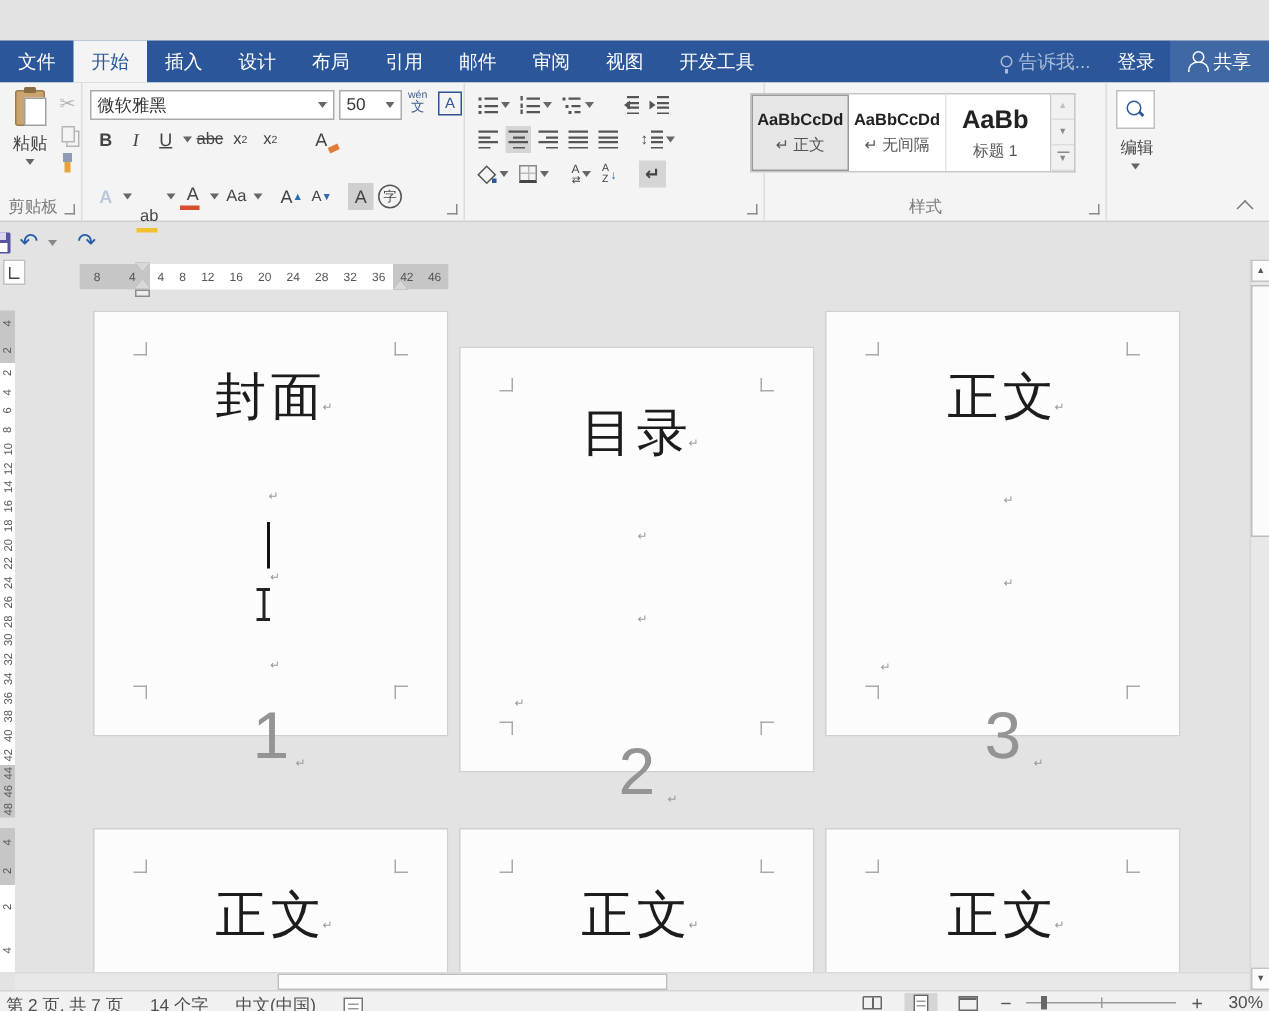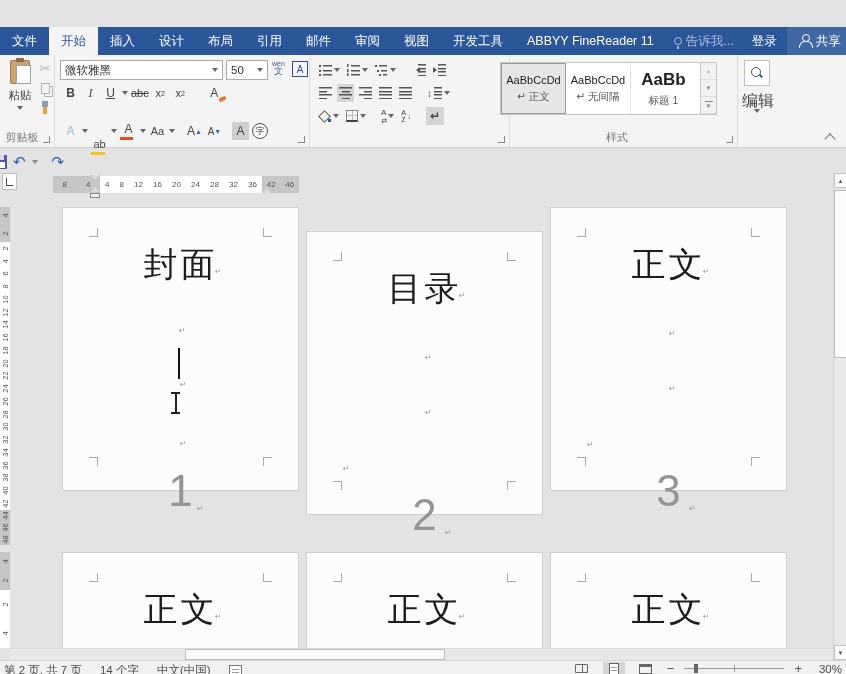--- a/index.html
+++ b/index.html
@@ -104,33 +104,33 @@
   .ic-asian .a { font-size:8px; } .ic-asian .ar { font-size:7px; letter-spacing:-1px; }
   .ic-sort { display:inline-flex; align-items:center; gap:1px; }
   .ic-sort .col { display:flex; flex-direction:column; line-height:1; font-size:7px; color:#444; }
   .ic-sort .dn { font-size:8px; color:#2b6cb5; }
   .ic-pil { font-size:12px; font-weight:bold; color:#444; }
 
   
   .gallery { position:absolute; left:-11px; top:7px; width:201px; height:53px; background:#fff; border:1px solid #c6c6c6; display:flex; }
   .scard { width:65px; border-right:1px solid #e4e4e4; display:flex; flex-direction:column; align-items:center; justify-content:center; gap:4px; }
   .scard.sel { background:#e6e6e6; border:1.5px solid #9a9a9a; }
-  .ssample { font-size:11px; color:#222; white-space:nowrap; }
+  .ssample { font-size:11px; color:#222; white-space:nowrap;font-weight:bold; }
   .ssample.h1 { font-size:17px; font-weight:bold; }
   .sname { font-size:10.5px; color:#555; white-space:nowrap; }
   .gscroll { position:absolute; left:190px; top:7px; width:16px; height:53px; border:1px solid #c6c6c6; border-left:none; background:#f1f1f1; display:flex; flex-direction:column; }
   .gs { flex:1; display:flex; align-items:center; justify-content:center; font-size:6px; color:#888; border-bottom:1px solid #ddd; }
   .gs.more { flex-direction:column; line-height:1; }
 
   
   .searchbox { position:absolute; left:6px; top:5px; width:26px; height:26px; background:#fff; border:1px solid #c0c0c0; display:flex; align-items:center; justify-content:center; }
   .mag { position:relative; width:12px; height:12px; }
   .mag:before { content:""; position:absolute; left:0; top:0; width:8px; height:8px; border:1.5px solid #2b579a; border-radius:50%; }
   .mag:after { content:""; position:absolute; left:8px; top:8px; width:4px; height:1.5px; background:#2b579a; transform:rotate(45deg); }
-  .edit-label { position:absolute; left:0; top:36px; width:40px; text-align:center; font-size:16px; color:#444; }
+  .edit-label { position:absolute; left:0; top:36px; width:40px; text-align:center; font-size:11px; color:#444; }
   .edit-caret { position:absolute; left:16px; top:54px; }
   .collapse { position:absolute; right:10px; bottom:6px; width:10px; height:8px; }
   .collapse:before { content:""; position:absolute; left:0; top:2px; width:7px; height:7px; border-left:1.5px solid #777; border-top:1.5px solid #777; transform:rotate(45deg); }
 
   
   .qat { position:absolute; top:148px; left:0; height:27px; display:flex; align-items:center; gap:6px; }
   .save-ic { position:relative; width:14px; height:14px; margin-left:-7px; background:#56549e; border-radius:1px; }
   .save-ic:before { content:""; position:absolute; left:3px; top:0; width:8px; height:5px; background:#d8d8ee; }
   .save-ic:after { content:""; position:absolute; left:2px; bottom:1px; width:10px; height:6px; background:#fff; }
   .undo-redo { font-size:15px; color:#2a5ca8; line-height:1; }
@@ -200,21 +200,20 @@
     <span style="display:flex;">
 
     <span class="tab">插入</span>
         <span class="tab">设计</span>
         <span class="tab">布局</span>
         <span class="tab">引用</span>
         <span class="tab">邮件</span>
         <span class="tab">审阅</span>
         <span class="tab">视图</span>
         <span class="tab">开发工具</span>
-        <span class="tab">ABBYY FineReader 11</span>
       </span>
     <span style="flex:1"></span>
     <span class="tellme">
       <span class="bulb"></span>
       <span>告诉我...</span>
     </span>
     <span class="signin">登录</span>
     <span class="share">
       <span class="person"></span>
       <span>共享</span>

